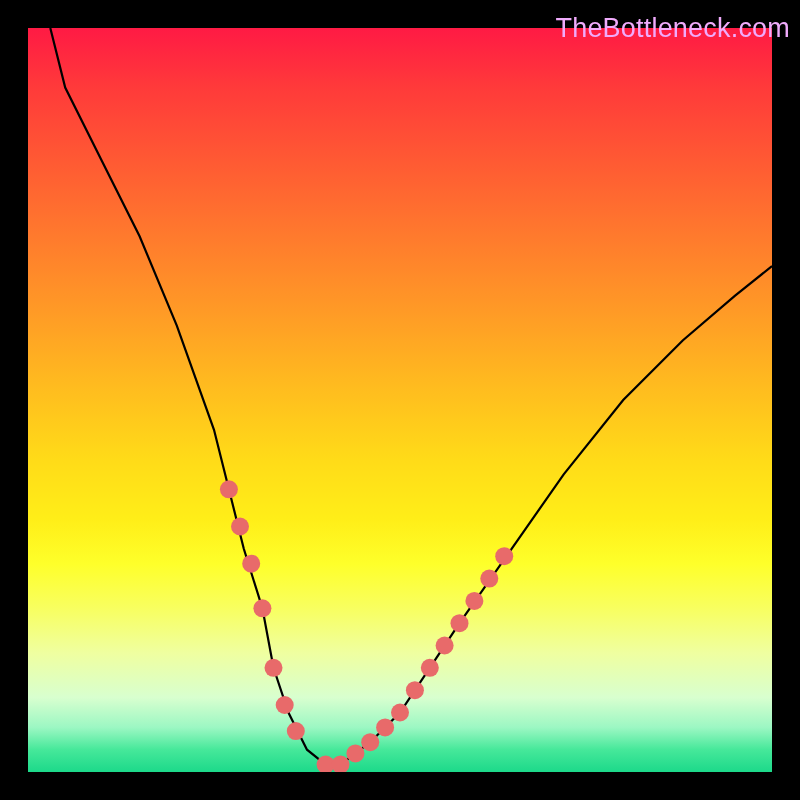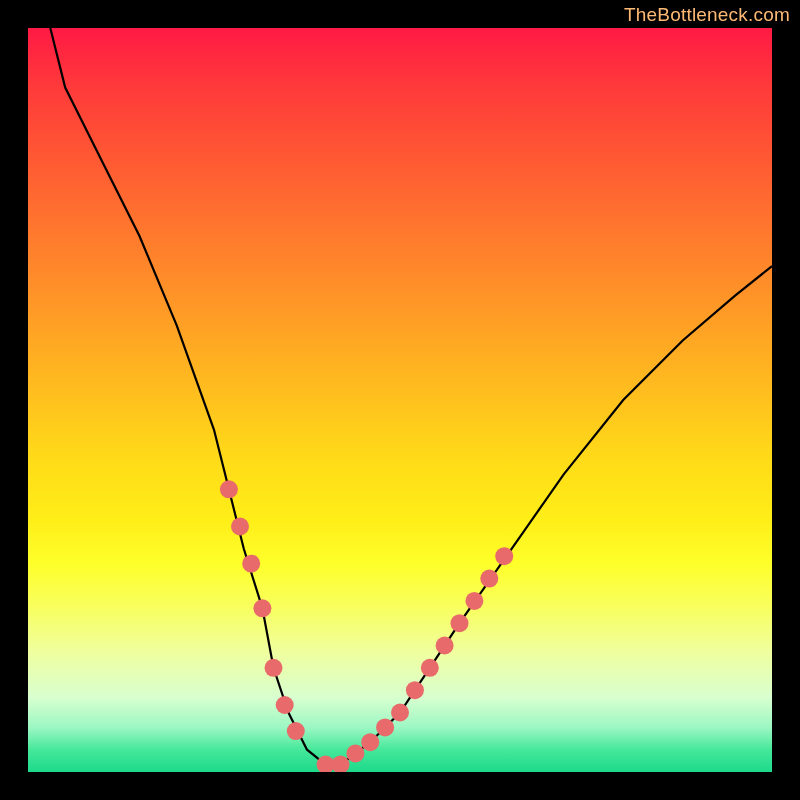--- a/index.html
+++ b/index.html
@@ -49,24 +49,24 @@
     );
   }
   svg.curve {
     position: absolute;
     top: 0; left: 0;
     width: 744px;
     height: 744px;
   }
   .watermark {
     position: absolute;
-    top: 4px;
+    top: 13px;
     right: 10px;
-    color: #fdba74;
-    font-size: 19px;
+    color: #f0abfc;
+    font-size: 27px;
     font-weight: 500;
     letter-spacing: 0.2px;
   }
 </style>
 </head>
 <body>
 
 <div class="frame">
   <div class="plot">
     <div class="gradient"></div>

